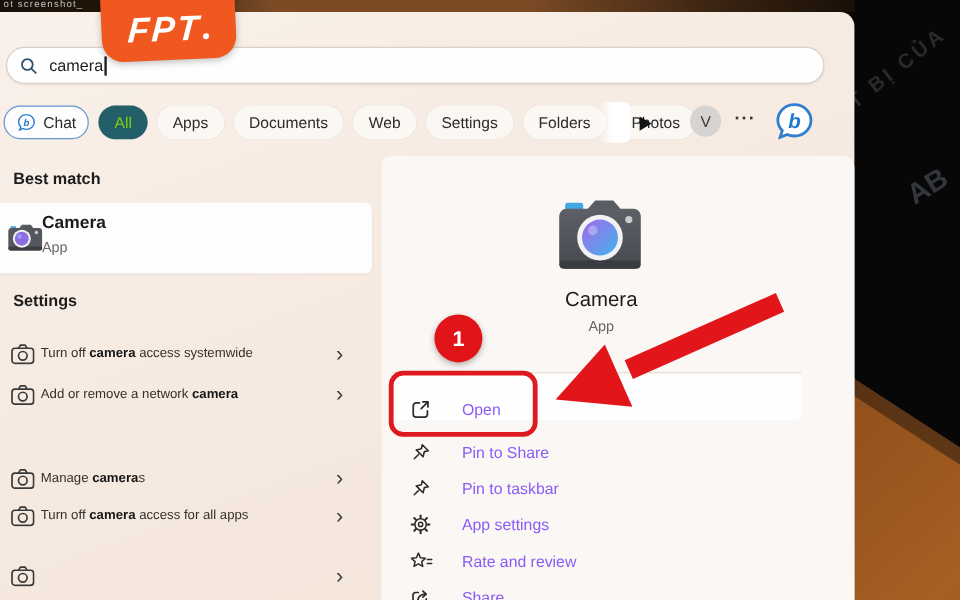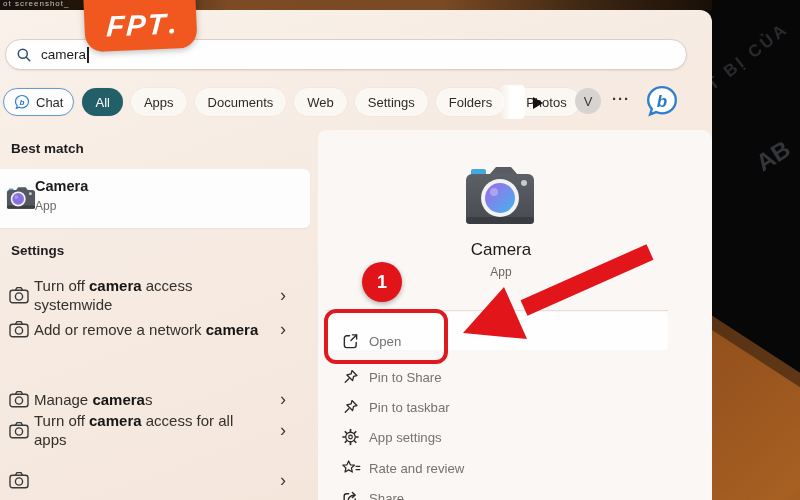--- a/index.html
+++ b/index.html
@@ -42,21 +42,21 @@
     display:flex; align-items:flex-end; justify-content:center; padding-bottom:10px; }
   .fpt-text { color:#fff; font-size:29px; font-weight:bold; font-style:italic;
     letter-spacing:2px; transform:skewX(-6deg); line-height:1; }
   .fpt-dot { display:inline-block; width:5px; height:5px; background:#fff; border-radius:50%;
     margin-left:2px; vertical-align:baseline; }
 
   
   .tabs { position:absolute; left:3px; top:78px; height:28px; display:flex; gap:8px; align-items:center; }
   .pill { height:28px; display:flex; align-items:center; padding:0 13px; border-radius:15px;
     background:#fbf7f3; color:#2b2b2b; font-size:13px; box-shadow:0 0 0 .5px rgba(0,0,0,.05); white-space:nowrap; }
-  .pill.selected { background:#235f69; color:#ffffff; }
+  .pill.selected { background:#235f69; color:#84cc16; }
   .pill.chat { background:#fdfdfd; border:1.5px solid #6a9ad6; gap:6px; padding:0 10px; }
   .tab-fade { position:absolute; left:499px; top:75px; width:26px; height:34px; border-radius:5px;
     background:linear-gradient(90deg, rgba(255,255,255,0) 0%, #ffffff 45%); }
   .play-tri { position:absolute; left:533px; top:87px; width:0; height:0;
     border-left:10px solid #121212; border-top:6px solid transparent; border-bottom:6px solid transparent; }
   .avatar { position:absolute; left:575px; top:78px; width:26px; height:26px; border-radius:50%;
     background:#d7d3d0; color:#3a3a3a; font-size:13px; display:flex; align-items:center; justify-content:center; }
   .more-dots { position:absolute; left:612px; top:80px; font-size:15px; font-weight:bold;
     color:#333; letter-spacing:1px; }
   .bing-right { position:absolute; left:645px; top:74px; width:34px; height:34px; }
@@ -65,40 +65,40 @@
   .h-sec { position:absolute; font-size:13.5px; font-weight:bold; color:#1d1d1d; left:11px; }
   .best-card { position:absolute; left:0; top:159px; width:310px; height:59px;
     background:#fdfdfd; border-radius:0 6px 6px 0; box-shadow:0 1px 2px rgba(0,0,0,.05); }
   .best-title { position:absolute; left:35px; top:9px; font-size:14.5px; font-weight:bold; color:#1b1b1b; }
   .best-sub { position:absolute; left:35px; top:30px; font-size:12px; color:#6d6763; }
   .cam-small { position:absolute; left:6px; top:15px; }
 
   .srow { position:absolute; left:0; width:310px; }
   .srow .cam-outline { position:absolute; left:9px; top:50%; transform:translateY(-50%); }
   .srow .stext { position:absolute; left:34px; top:50%; transform:translateY(-50%);
-    width:232px; font-size:15px; color:#34302c; line-height:19px; }
+    width:232px; font-size:11px; color:#34302c; line-height:19px; }
   .srow .stext b { font-weight:bold; color:#161616; }
   .srow .chev { position:absolute; left:280px; top:50%; transform:translateY(-50%);
     font-size:18px; color:#3c3c3c; }
 
   
   .pane { position:absolute; left:318px; top:120px; width:394px; height:380px;
     background:#fbf7f4; border-radius:8px 10px 0 0; }
   .app-icon-big { position:absolute; left:142px; top:32px; }
   .app-title { position:absolute; left:0; top:110px; width:366px; text-align:center;
     font-size:17px; color:#1c1c1c; }
   .app-sub { position:absolute; left:0; top:135px; width:366px; text-align:center;
     font-size:12px; color:#6b6560; }
   .pane-divider { position:absolute; left:8px; top:180px; width:342px; height:1px; background:#e7ded7; }
   .open-band { position:absolute; left:8px; top:182px; width:342px; height:38px;
     background:#fffefe; border-radius:4px; }
   .mrow { position:absolute; left:0; width:360px; height:28px; }
   .mrow .micon { position:absolute; left:24px; top:50%; transform:translateY(-50%); }
-  .mrow .mlabel { position:absolute; left:51px; top:50%; transform:translateY(-50%);
-    font-size:13.2px; color:#737373; white-space:nowrap; }
+  .mrow .mlabel { position:absolute; left:67px; top:50%; transform:translateY(-50%);
+    font-size:13.2px; color:#8b5cf6; white-space:nowrap; }
 
   
   .step-circle { position:absolute; left:362px; top:262px; width:40px; height:40px; border-radius:50%;
     background:#e01419; color:#fff; font-size:18px; font-weight:bold;
     display:flex; align-items:center; justify-content:center;
     box-shadow:0 2px 5px rgba(0,0,0,.3); z-index:26; }
   .red-box { position:absolute; left:324px; top:309px; width:124px; height:55px;
     border:4px solid #de1a20; border-radius:12px; z-index:25; }
   .arrow-svg { position:absolute; left:0; top:0; width:800px; height:500px;
     pointer-events:none; z-index:27; }

